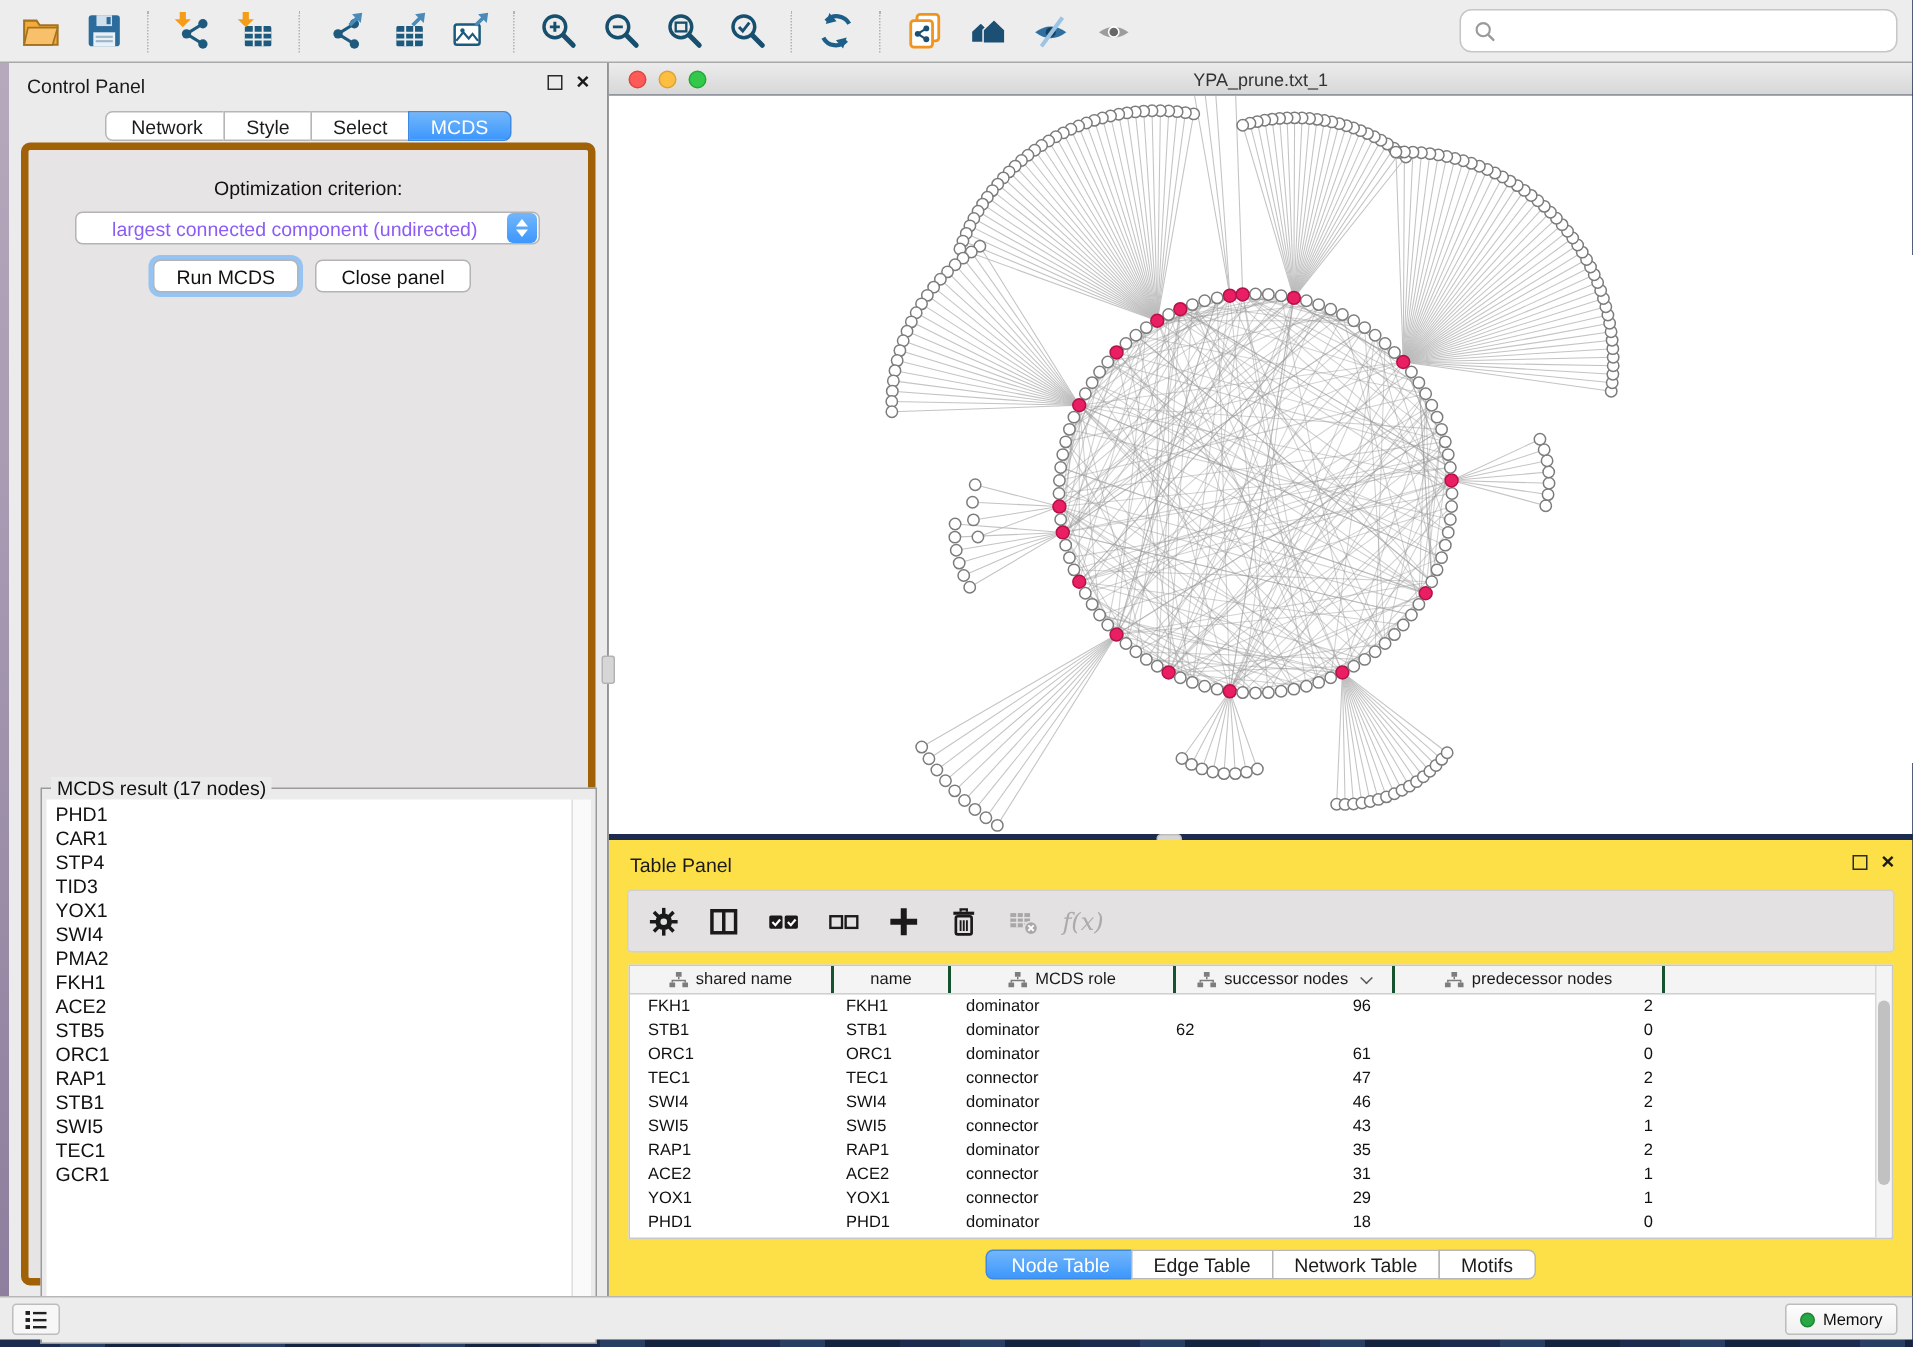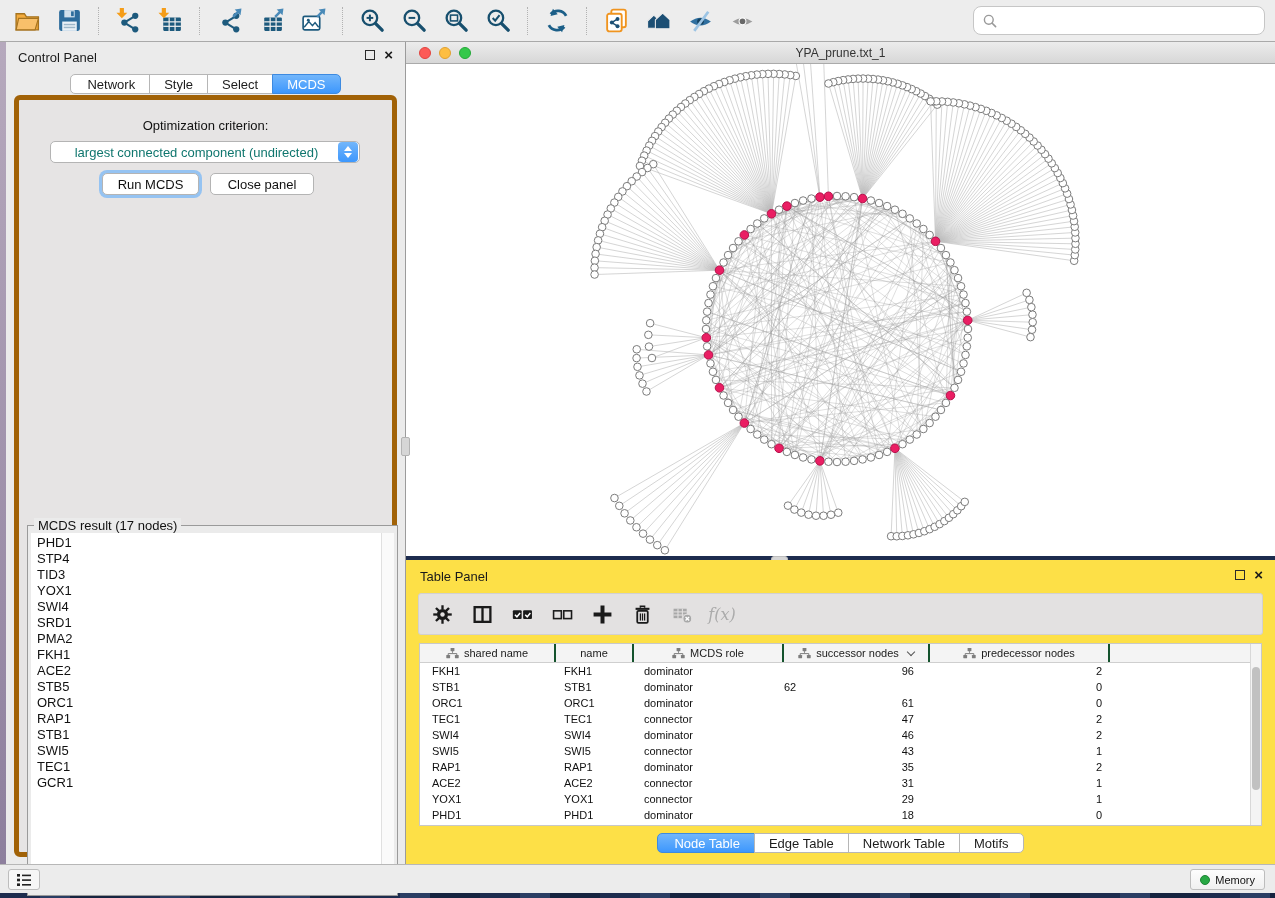--- a/index.html
+++ b/index.html
@@ -36,21 +36,21 @@
     display:flex; align-items:center; justify-content:center; margin-left:-1px; }
   .seg-tab:first-child { border-radius:5px 0 0 5px; margin-left:0;padding-left:16px; }
   .seg-tab:last-child { border-radius:0 5px 5px 0; }
   .seg-tab.sel { background:linear-gradient(#72b6fb,#3d97fd); color:#fff; border-color:#3d8ae0; }
   #cp-tabs { position:absolute; left:0; top:32px; width:100%; display:flex; justify-content:center; }
   #cp-inner { position:absolute; left:8px; top:53px; width:383px; height:762px; background:#e6e4e4;
     border:5px solid #a16207; border-radius:6px; }
   #opt-label { position:absolute; left:0; top:18px; width:100%; text-align:center; font-size:13px; color:#111; }
   #criterion-dd { position:absolute; left:31px; top:41px; width:310px; height:22px; background:#fff;
     border:1px solid #b4b4b4; border-radius:5px; display:flex; align-items:center; }
-  #criterion-dd .val { flex:1; font-size:13px; color:#0f766e; text-align:center; padding-left:4px; white-space:nowrap; }
+  #criterion-dd .val { flex:1; font-size:13px; color:#8b5cf6; text-align:center; padding-left:4px; white-space:nowrap; }
   .stepper { width:20px; height:20px; margin-right:1px; border-radius:4px; background:linear-gradient(#72b6fb,#3d97fd);
     display:flex; flex-direction:column; align-items:center; justify-content:center; gap:2px; }
   .tri-up { width:0; height:0; border-left:4px solid transparent; border-right:4px solid transparent; border-bottom:5px solid #fff; }
   .tri-dn { width:0; height:0; border-left:4px solid transparent; border-right:4px solid transparent; border-top:5px solid #fff; }
   .mac-btn { position:absolute; height:22px; background:#fff; border:1px solid #b4b4b4; border-radius:5px;
     font-size:13px; color:#111; display:flex; align-items:center; justify-content:center; }
   #run-btn { left:83px; top:73px; width:97px; box-shadow:0 0 0 3px rgba(106,177,249,.65); }
   #close-panel-btn { left:191px; top:73px; width:104px; }
   #mcds-group { position:absolute; left:8px; top:425px; width:371px; height:371px; border:1px solid #9a9a9a; background:#ebebeb; }
   #mcds-legend { position:absolute; left:6px; top:-8px; background:#ebebeb; padding:0 4px; font-size:13px; color:#111; }
@@ -294,25 +294,25 @@
           <span class="tri-up"></span>
           <span class="tri-dn"></span>
         </span>
     </div>
     <div id="run-btn" class="mac-btn">Run MCDS</div>
     <div id="close-panel-btn" class="mac-btn">Close panel</div>
     <div id="mcds-group">
       <span id="mcds-legend">MCDS result (17 nodes)</span>
       <div id="mcds-list">
           <div class="mcds-item">PHD1</div>
+          <div class="mcds-item">CAR1</div>
           <div class="mcds-item">STP4</div>
           <div class="mcds-item">TID3</div>
           <div class="mcds-item">YOX1</div>
           <div class="mcds-item">SWI4</div>
-          <div class="mcds-item">SRD1</div>
           <div class="mcds-item">PMA2</div>
           <div class="mcds-item">FKH1</div>
           <div class="mcds-item">ACE2</div>
           <div class="mcds-item">STB5</div>
           <div class="mcds-item">ORC1</div>
           <div class="mcds-item">RAP1</div>
           <div class="mcds-item">STB1</div>
           <div class="mcds-item">SWI5</div>
           <div class="mcds-item">TEC1</div>
           <div class="mcds-item">GCR1</div>

